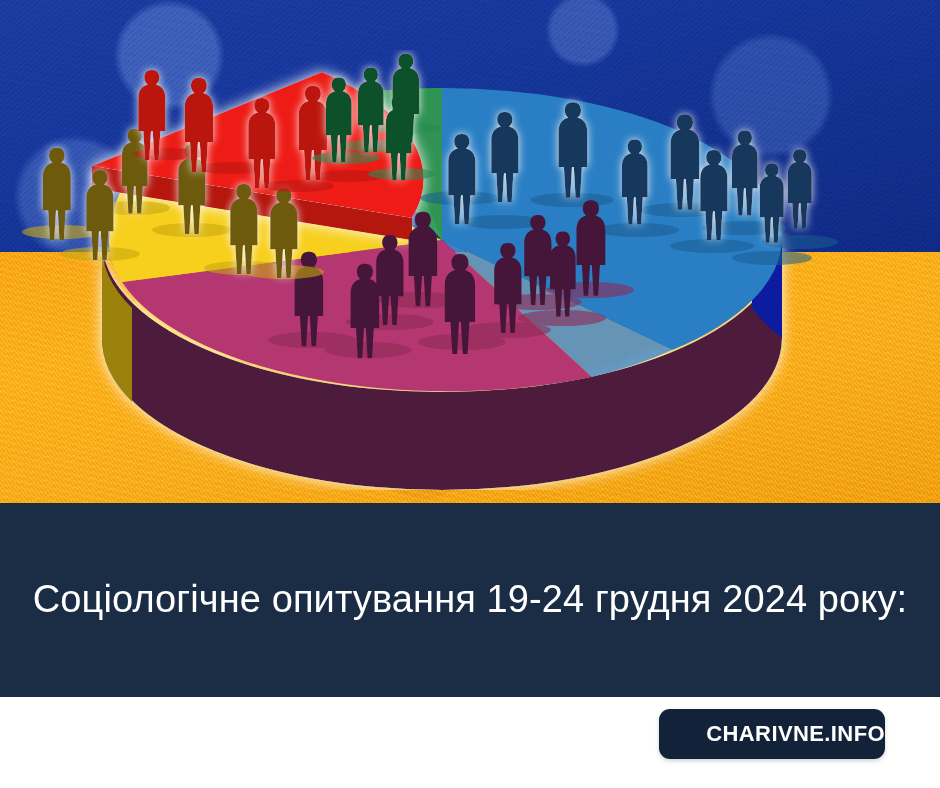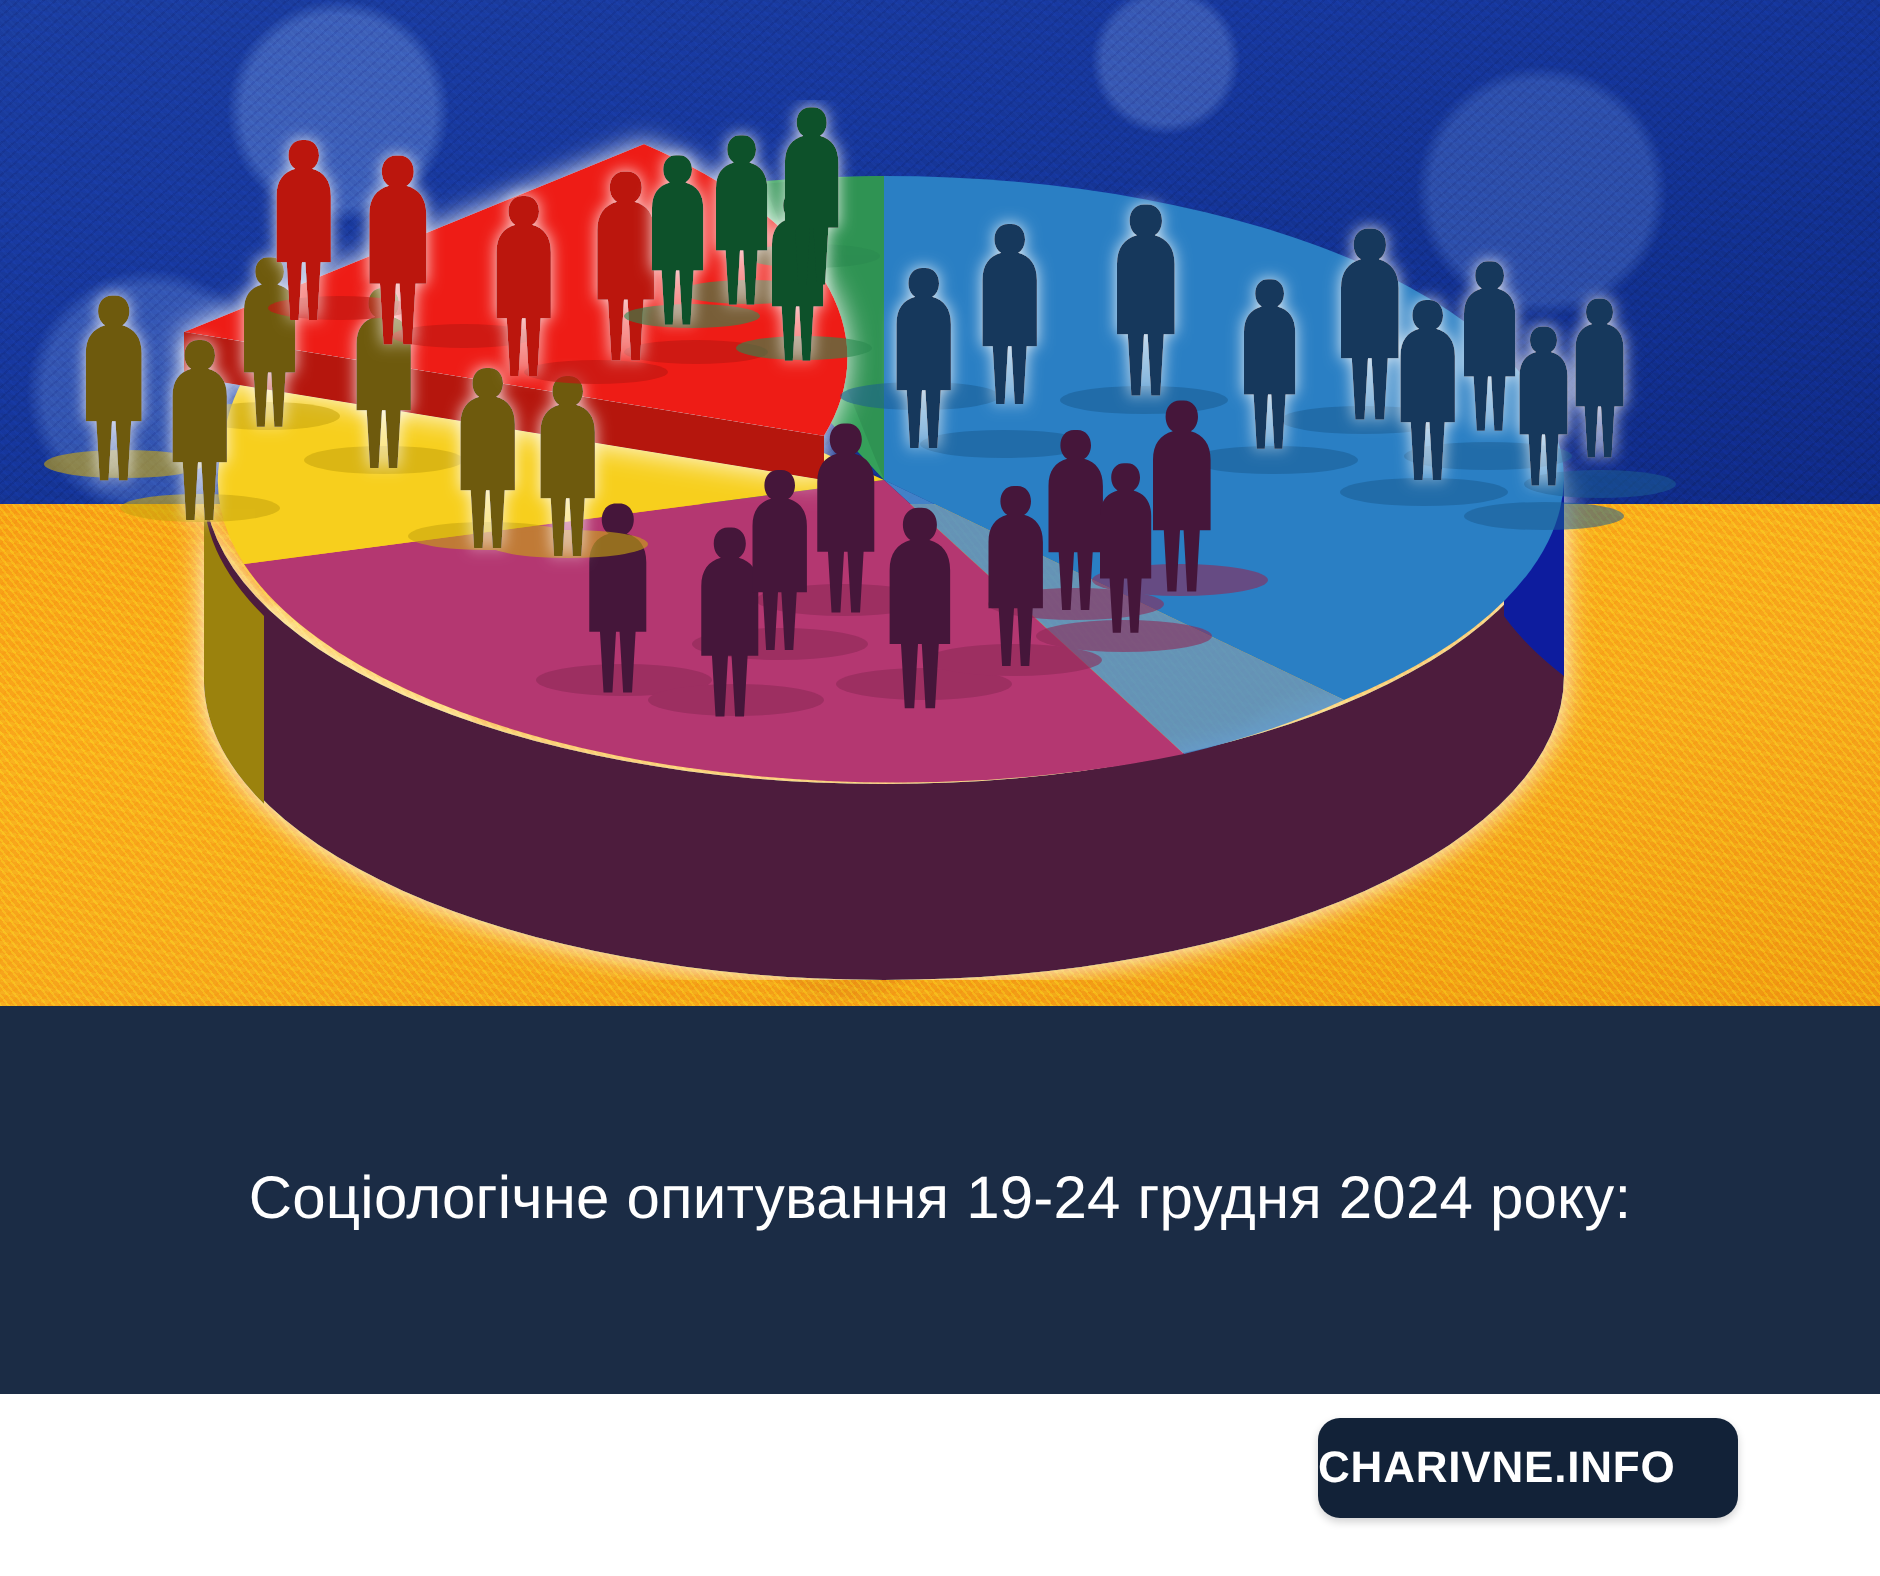--- a/index.html
+++ b/index.html
@@ -50,30 +50,30 @@
   .pie-wrap{position:absolute;left:-18px;top:50px;width:920px;height:440px;}
   .pie-svg{display:block;width:100%;height:100%;}
 
   
   .banner{
     position:absolute;left:0;top:503px;width:940px;height:194px;
     background:#1b2c45;
     display:flex;flex-direction:column;align-items:center;justify-content:center;
   }
   .banner-line{
-    color:#ffffff;font-size:30px;line-height:1.42;letter-spacing:.1px;
+    color:#ffffff;font-size:38px;line-height:1.42;letter-spacing:.1px;
     text-align:center;white-space:nowrap;font-weight:400;
   }
 
   
   .footer{position:absolute;left:0;top:697px;width:940px;height:91px;background:#ffffff;}
   .badge{
-    position:absolute;left:659px;top:709px;width:210px;height:50px;
+    position:absolute;left:659px;top:709px;width:226px;height:50px;
     background:#122238;border-radius:11px;
-    display:flex;align-items:center;justify-content:flex-start;
+    display:flex;align-items:center;justify-content:flex-end;
     box-shadow:0 2px 4px rgba(0,0,0,.18);
   }
   .badge-text{
     color:#ffffff;font-size:22px;font-weight:700;letter-spacing:.4px;white-space:nowrap;
   }
 </style>
 </head>
 <body>
 
 <div class="page">

